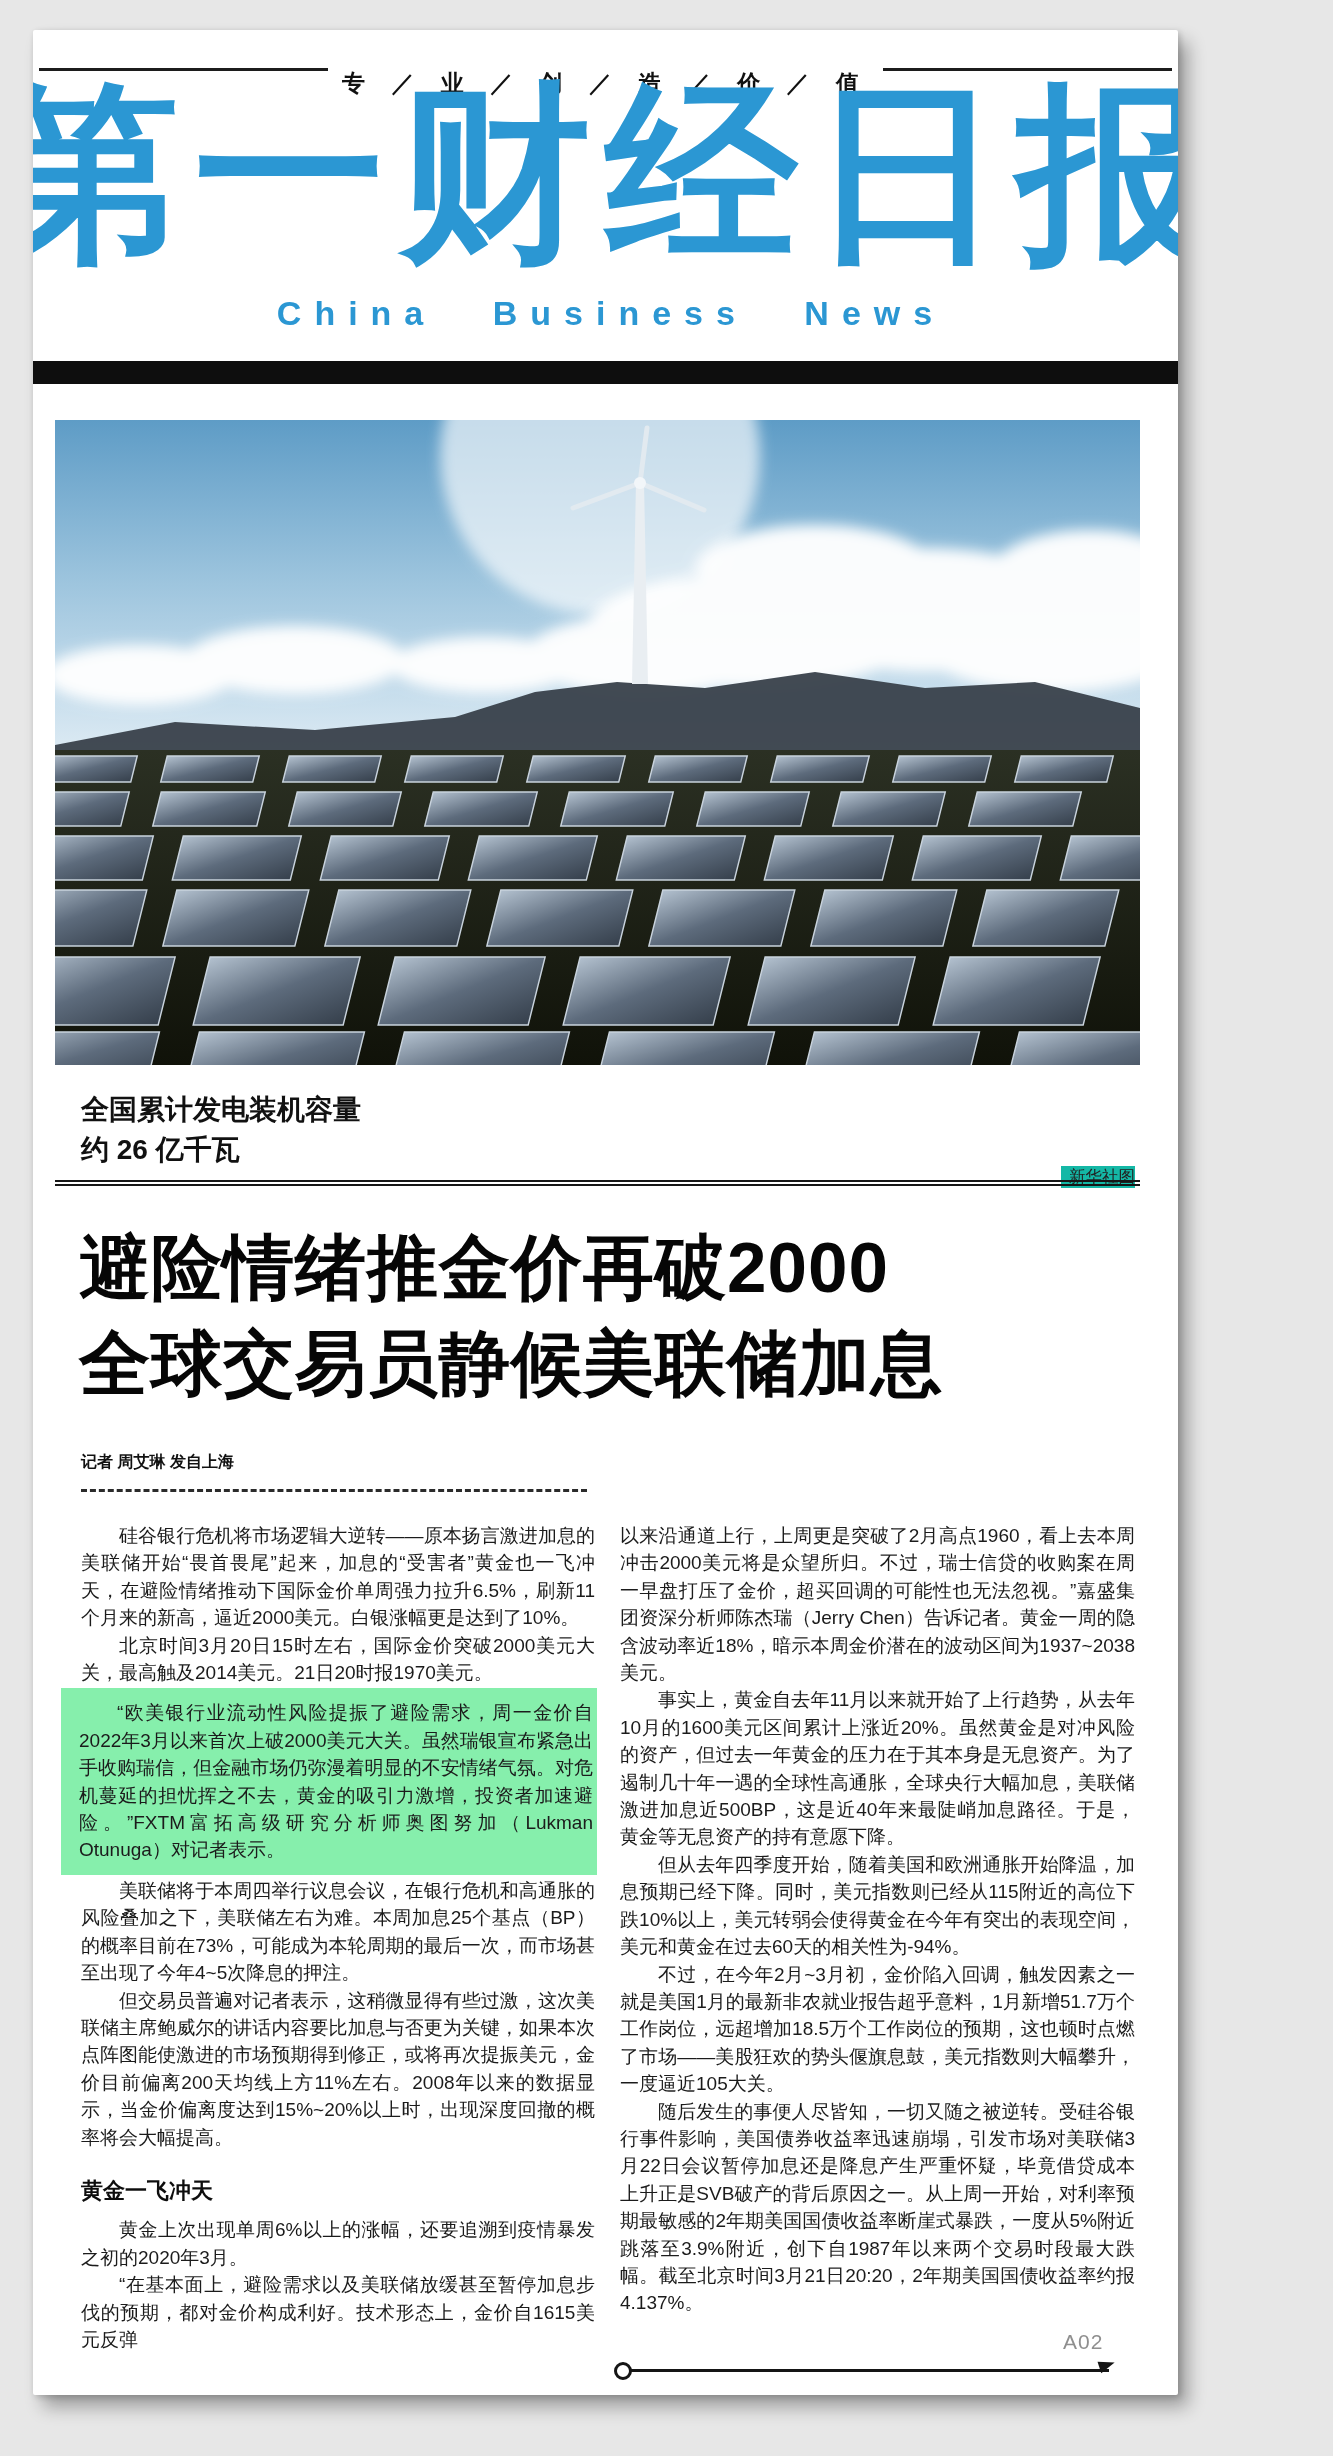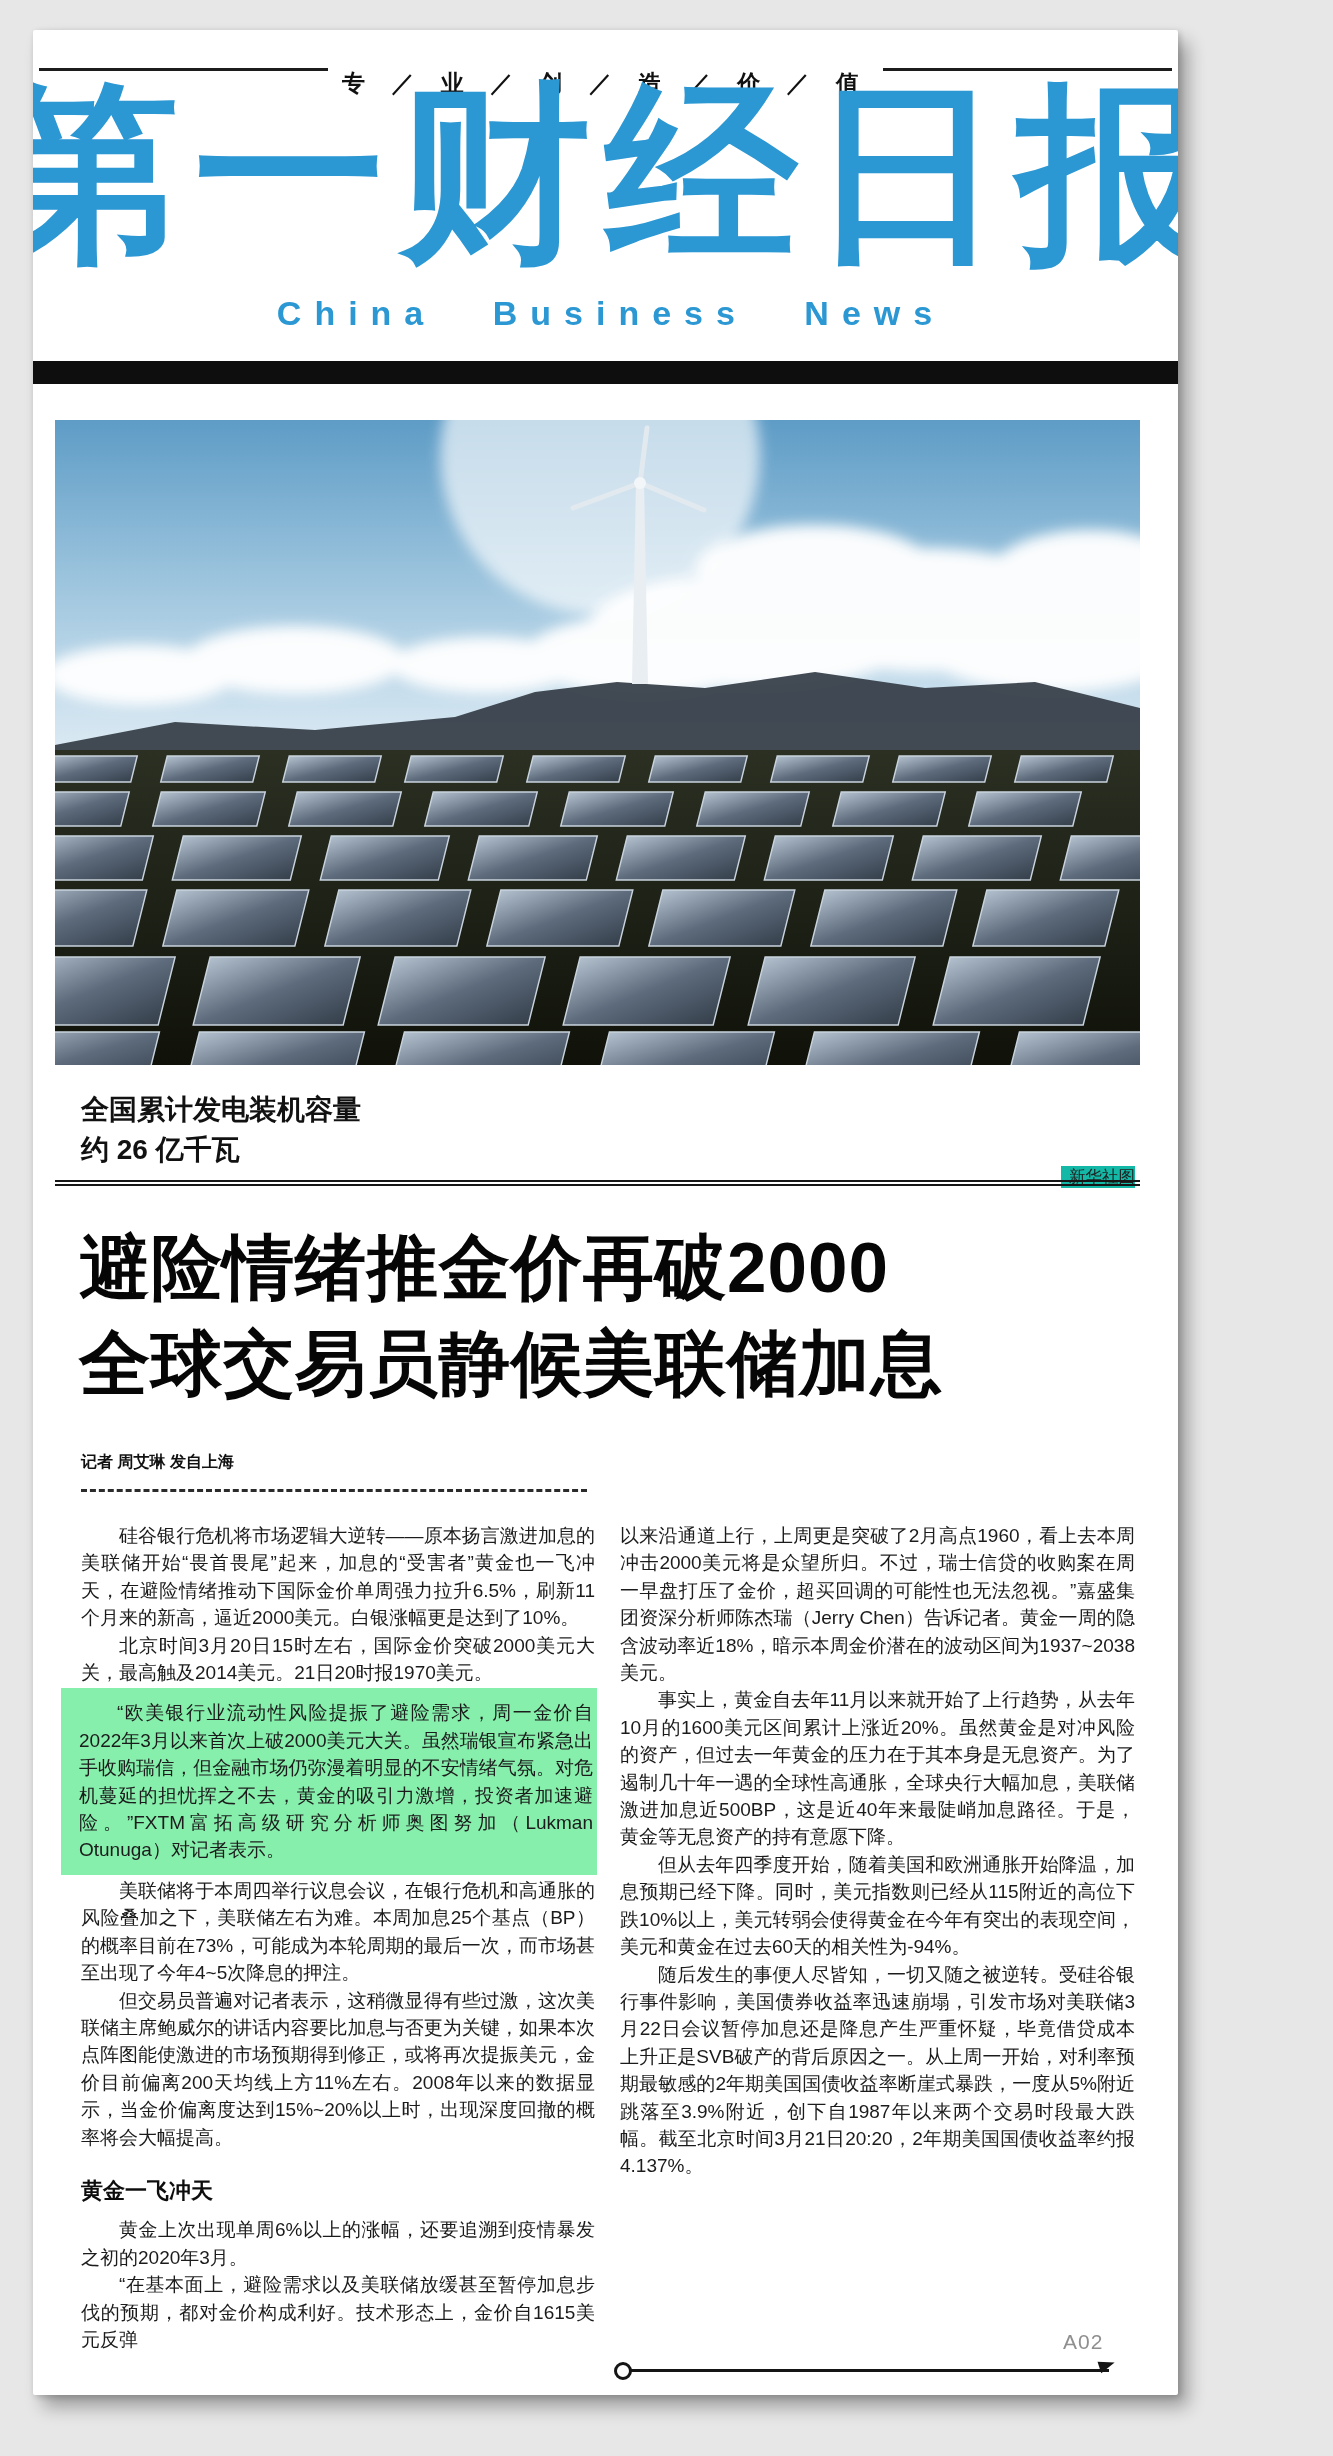--- a/index.html
+++ b/index.html
@@ -239,20 +239,21 @@
     <p>但交易员普遍对记者表示，这稍微显得有些过激，这次美联储主席鲍威尔的讲话内容要比加息与否更为关键，如果本次点阵图能使激进的市场预期得到修正，或将再次提振美元，金价目前偏离200天均线上方11%左右。2008年以来的数据显示，当金价偏离度达到15%~20%以上时，出现深度回撤的概率将会大幅提高。</p>
     <p class="subhead">黄金一飞冲天</p>
     <p>黄金上次出现单周6%以上的涨幅，还要追溯到疫情暴发之初的2020年3月。</p>
     <p>“在基本面上，避险需求以及美联储放缓甚至暂停加息步伐的预期，都对金价构成利好。技术形态上，金价自1615美元反弹</p>
   </div>
 
   <div class="col col-right">
     <p class="cont">以来沿通道上行，上周更是突破了2月高点1960，看上去本周冲击2000美元将是众望所归。不过，瑞士信贷的收购案在周一早盘打压了金价，超买回调的可能性也无法忽视。”嘉盛集团资深分析师陈杰瑞（Jerry Chen）告诉记者。黄金一周的隐含波动率近18%，暗示本周金价潜在的波动区间为1937~2038美元。</p>
     <p>事实上，黄金自去年11月以来就开始了上行趋势，从去年10月的1600美元区间累计上涨近20%。虽然黄金是对冲风险的资产，但过去一年黄金的压力在于其本身是无息资产。为了遏制几十年一遇的全球性高通胀，全球央行大幅加息，美联储激进加息近500BP，这是近40年来最陡峭加息路径。于是，黄金等无息资产的持有意愿下降。</p>
     <p>但从去年四季度开始，随着美国和欧洲通胀开始降温，加息预期已经下降。同时，美元指数则已经从115附近的高位下跌10%以上，美元转弱会使得黄金在今年有突出的表现空间，美元和黄金在过去60天的相关性为-94%。</p>
+    <p>不过，在今年2月~3月初，金价陷入回调，触发因素之一就是美国1月的最新非农就业报告超乎意料，1月新增51.7万个工作岗位，远超增加18.5万个工作岗位的预期，这也顿时点燃了市场——美股狂欢的势头偃旗息鼓，美元指数则大幅攀升，一度逼近105大关。</p>
     <p>随后发生的事便人尽皆知，一切又随之被逆转。受硅谷银行事件影响，美国债券收益率迅速崩塌，引发市场对美联储3月22日会议暂停加息还是降息产生严重怀疑，毕竟借贷成本上升正是SVB破产的背后原因之一。从上周一开始，对利率预期最敏感的2年期美国国债收益率断崖式暴跌，一度从5%附近跳落至3.9%附近，创下自1987年以来两个交易时段最大跌幅。截至北京时间3月21日20:20，2年期美国国债收益率约报4.137%。</p>
   </div>
 
   <div class="page-number">A02</div>
   <div class="footer-rule"></div>
   <div class="footer-circle"></div>
   <div class="footer-arrow"></div>
 
 </div>
 

